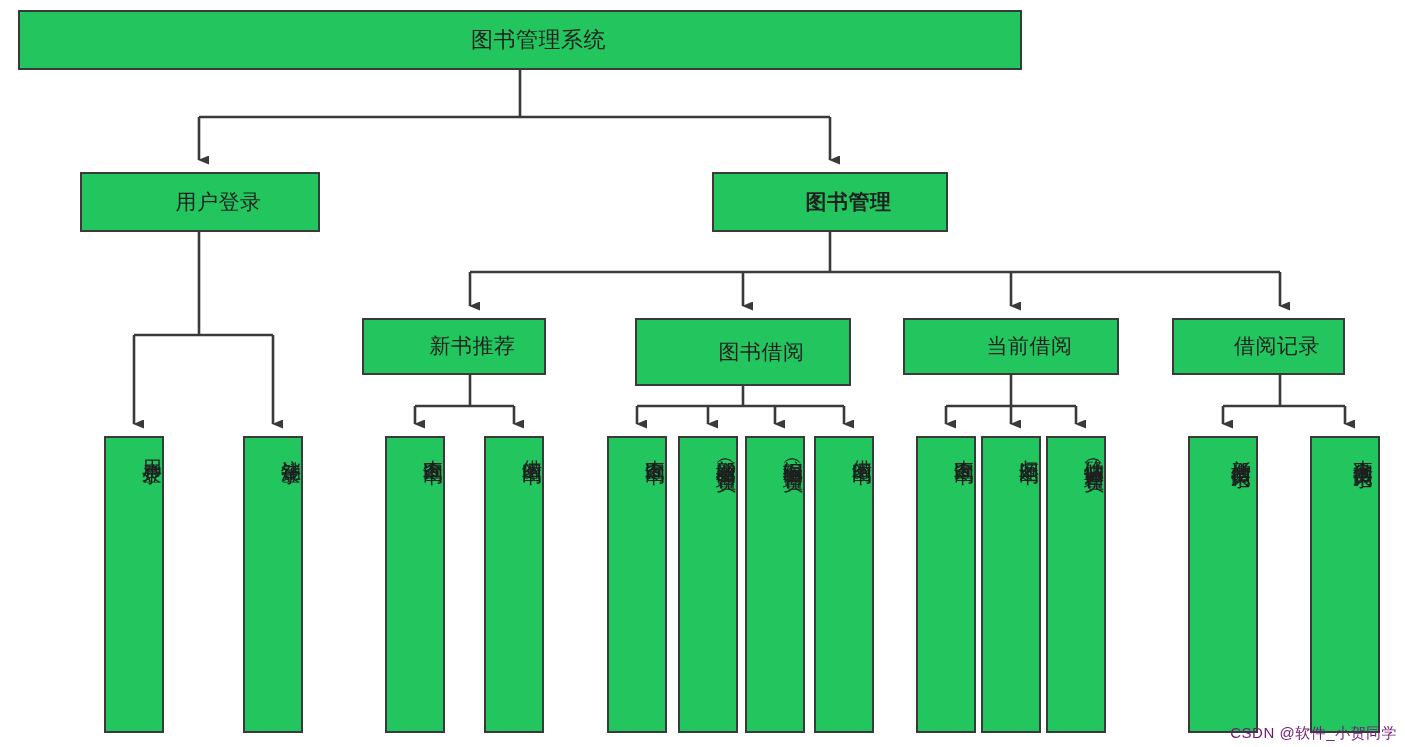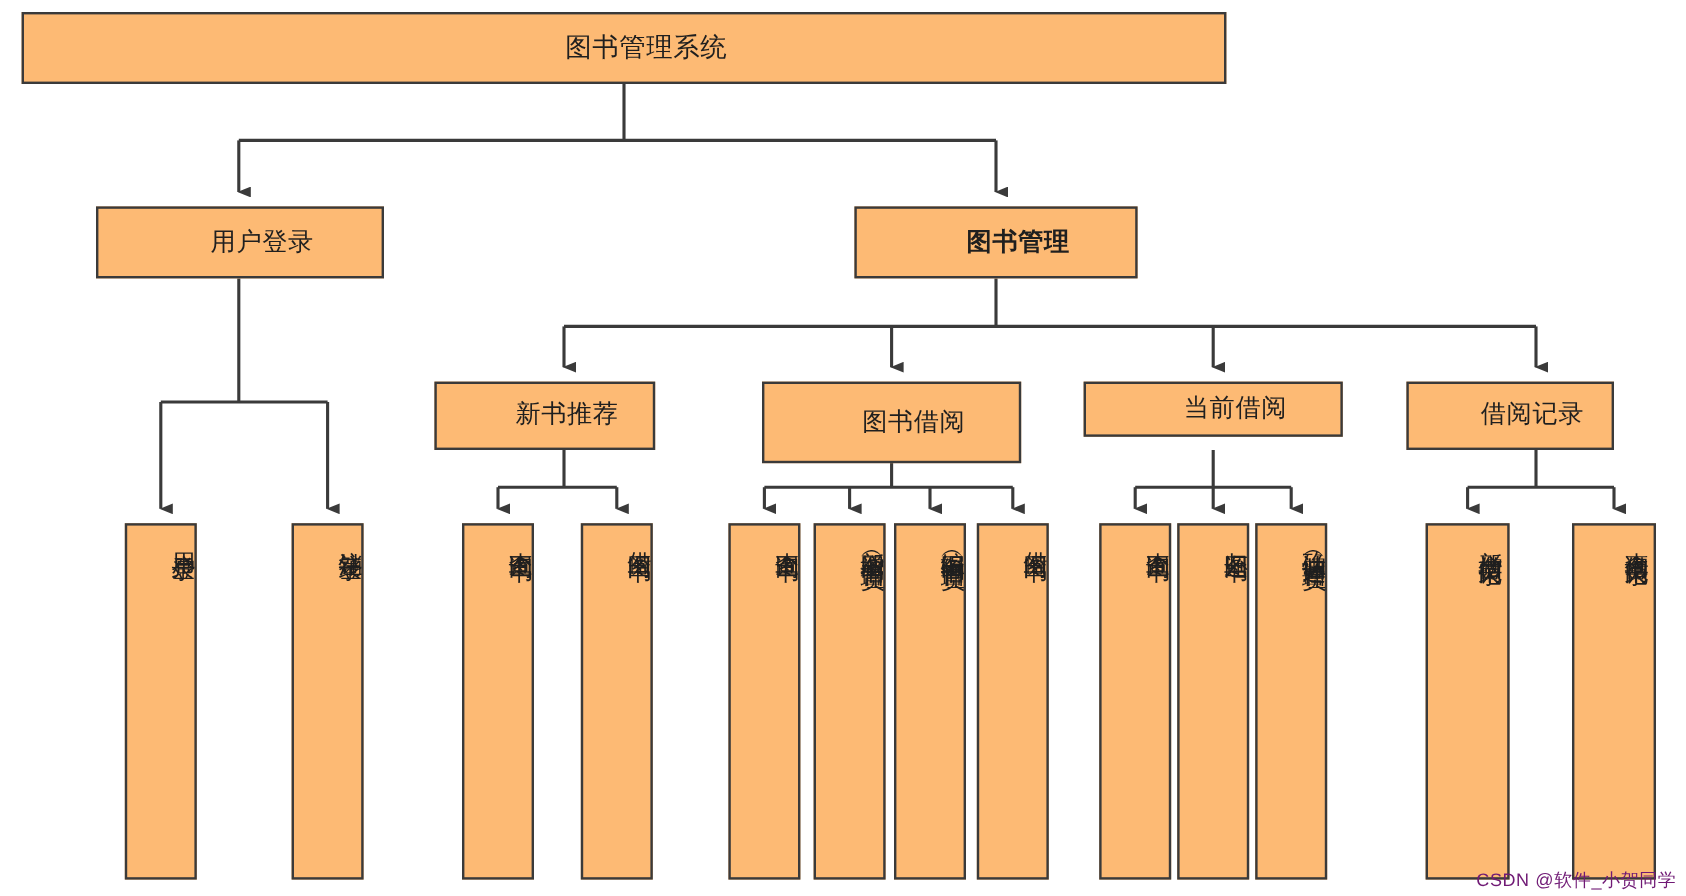--- a/index.html
+++ b/index.html
@@ -23,21 +23,21 @@
     position: absolute;
     left: 0;
     top: 0;
     width: 1405px;
     height: 747px;
     pointer-events: none;
   }
   .node {
     position: absolute;
     box-sizing: border-box;
-    background: #fdba74;
+    background: #22c55e;
     border: 2px solid #3a3a3a;
     display: flex;
     align-items: center;
     justify-content: center;
     text-align: center;
     z-index: 2;
     padding-left: 37px;
   }
   .node .node-label {
     display: block;
@@ -144,21 +144,21 @@
   <div class="node horiz" style="left: 712px; top: 172px; width: 236px; height: 60px; font-weight: bold;">
     <span class="node-label">图书管理</span>
   </div>
 
   <div class="node horiz" style="left: 362px; top: 318px; width: 184px; height: 57px;">
     <span class="node-label">新书推荐</span>
   </div>
   <div class="node horiz" style="left: 635px; top: 318px; width: 216px; height: 68px;">
     <span class="node-label">图书借阅</span>
   </div>
-  <div class="node horiz" style="left: 903px; top: 318px; width: 216px; height: 46px;">
+  <div class="node horiz" style="left: 903px; top: 318px; width: 216px; height: 57px;">
     <span class="node-label">当前借阅</span>
   </div>
   <div class="node horiz" style="left: 1172px; top: 318px; width: 173px; height: 57px;">
     <span class="node-label">借阅记录</span>
   </div>
 
   <div class="node vert" style="left: 104px; top: 436px; width: 60px; height: 297px;">
     <span class="node-label">用户登录</span>
   </div>
   <div class="node vert" style="left: 243px; top: 436px; width: 60px; height: 297px;">

